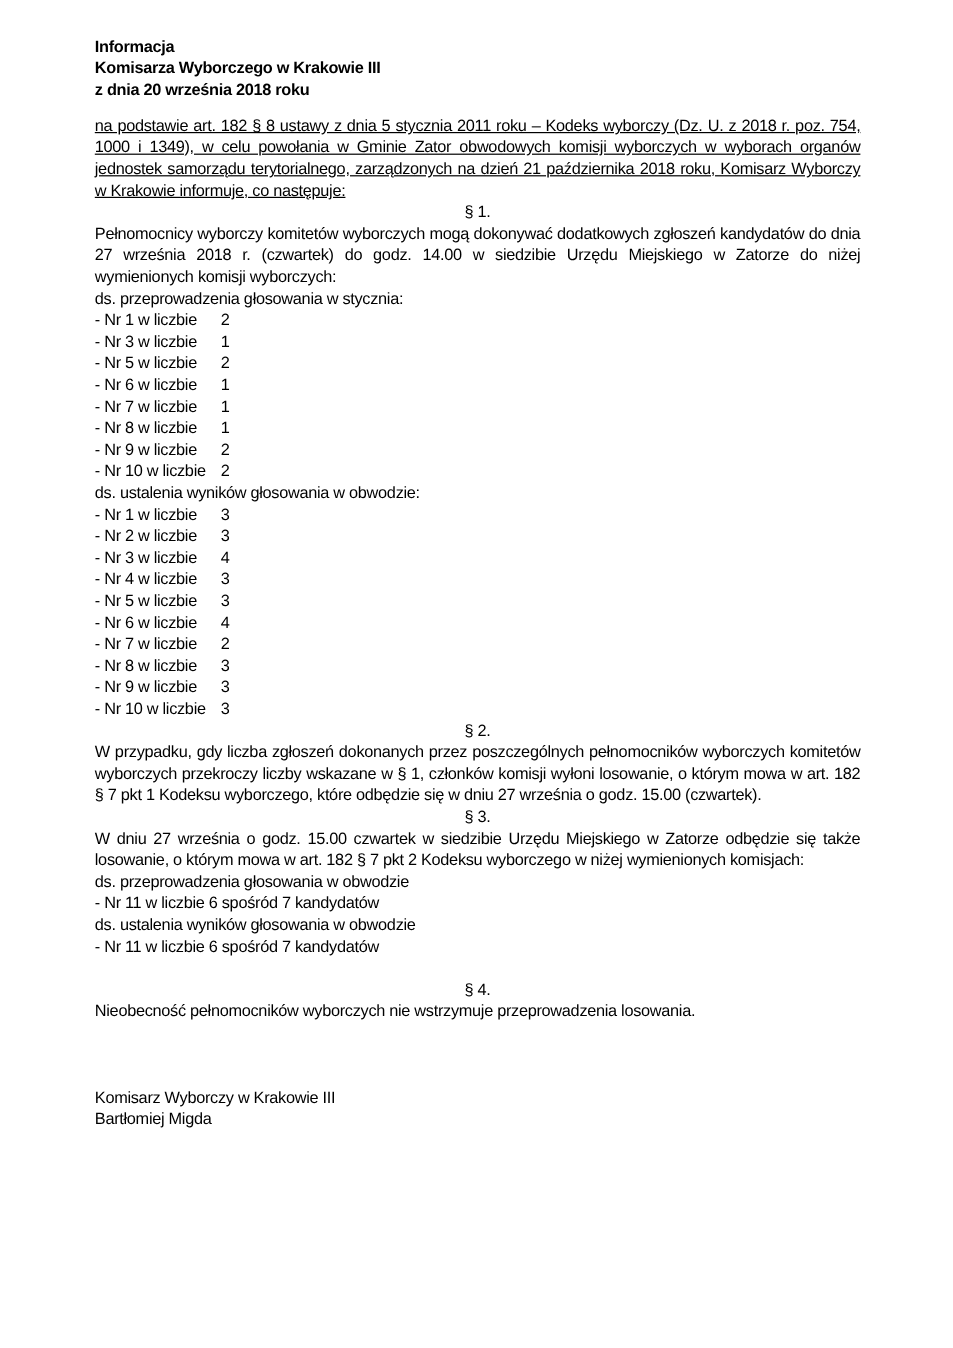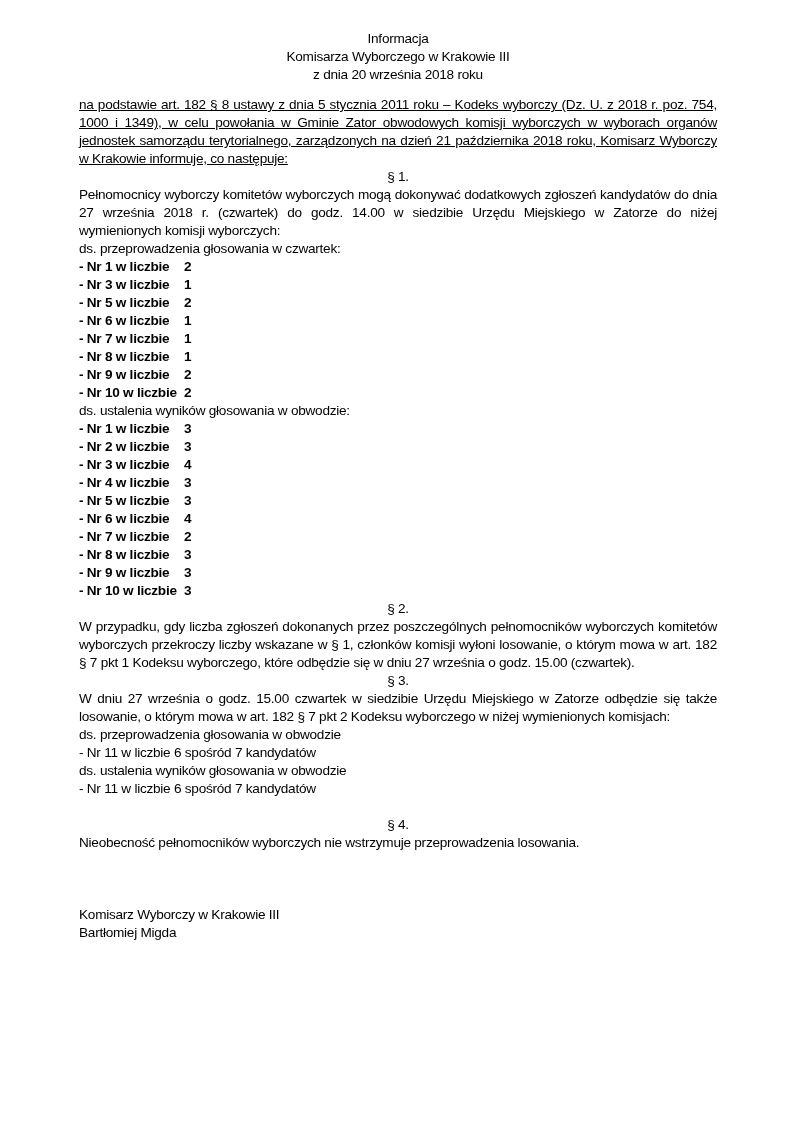--- a/index.html
+++ b/index.html
@@ -18,33 +18,32 @@
     .page {
       position: absolute;
       left: 79px;
       top: 30px;
       width: 638px;
       font-size: 13.6px;
       line-height: 18px;
       letter-spacing: -0.25px;
     }
     .title {
-      text-align: center;
-      font-weight: normal;
+      font-weight: bold;
       line-height: 18px;
     }
     .title div { white-space: nowrap; }
     .intro { margin-top: 12px; text-decoration: underline; }
     .justify {
       text-align: justify;
     }
     .para-mark {
       text-align: center;
     }
-    .list { margin: 0; padding: 0; list-style: none; font-weight: bold; }
+    .list { margin: 0; padding: 0; list-style: none; }
     .list li { display: flex; white-space: nowrap; }
     .list .lbl { display: inline-block; width: 105px; }
     .list .val { display: inline-block; }
     .gap { height: 18px; }
     .gap2 { height: 54px; }
     .signature {
       text-align: left;
     }
   </style>
 </head>
@@ -54,21 +53,21 @@
   <div class="title">
     <div>Informacja</div>
     <div>Komisarza Wyborczego w Krakowie III</div>
     <div>z dnia 20 września 2018 roku</div>
   </div>
 
   <div class="intro justify">na podstawie art. 182 § 8 ustawy z dnia 5 stycznia 2011 roku – Kodeks wyborczy (Dz. U. z 2018 r. poz. 754, 1000 i 1349), w celu powołania w Gminie Zator obwodowych komisji wyborczych w wyborach organów jednostek samorządu terytorialnego, zarządzonych na dzień 21 października 2018 roku, Komisarz Wyborczy w Krakowie informuje, co następuje:</div>
 
   <div class="para-mark">§ 1.</div>
   <div class="justify">Pełnomocnicy wyborczy komitetów wyborczych mogą dokonywać dodatkowych zgłoszeń kandydatów do dnia 27 września 2018 r. (czwartek) do godz. 14.00 w siedzibie Urzędu Miejskiego w Zatorze do niżej wymienionych komisji wyborczych:</div>
-  <div>ds. przeprowadzenia głosowania w czwartek:</div>
+  <div>ds. przeprowadzenia głosowania w stycznia:</div>
   <ul class="list">
     <li>
         <span class="lbl">- Nr 1 w liczbie</span>
         <span class="val">2</span>
       </li>
     <li>
         <span class="lbl">- Nr 3 w liczbie</span>
         <span class="val">1</span>
       </li>
     <li>

